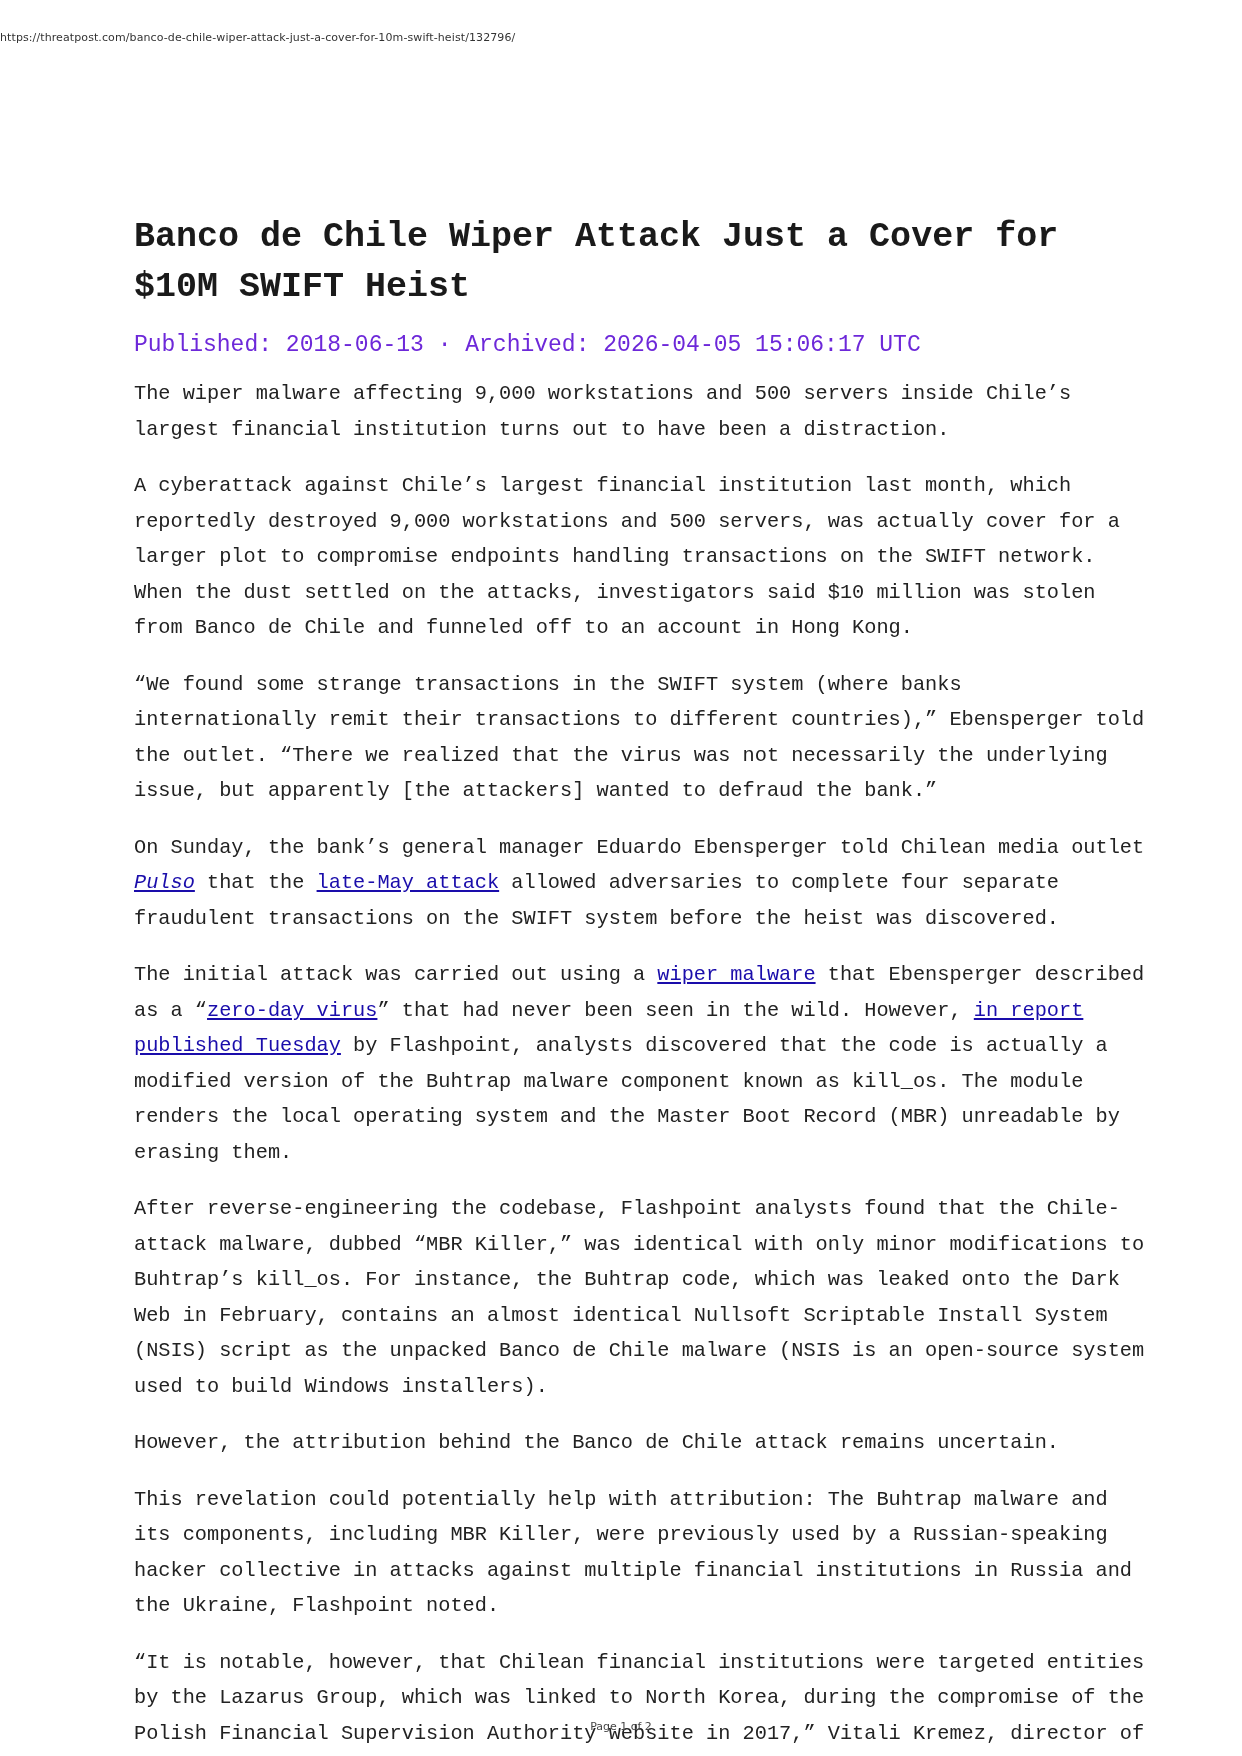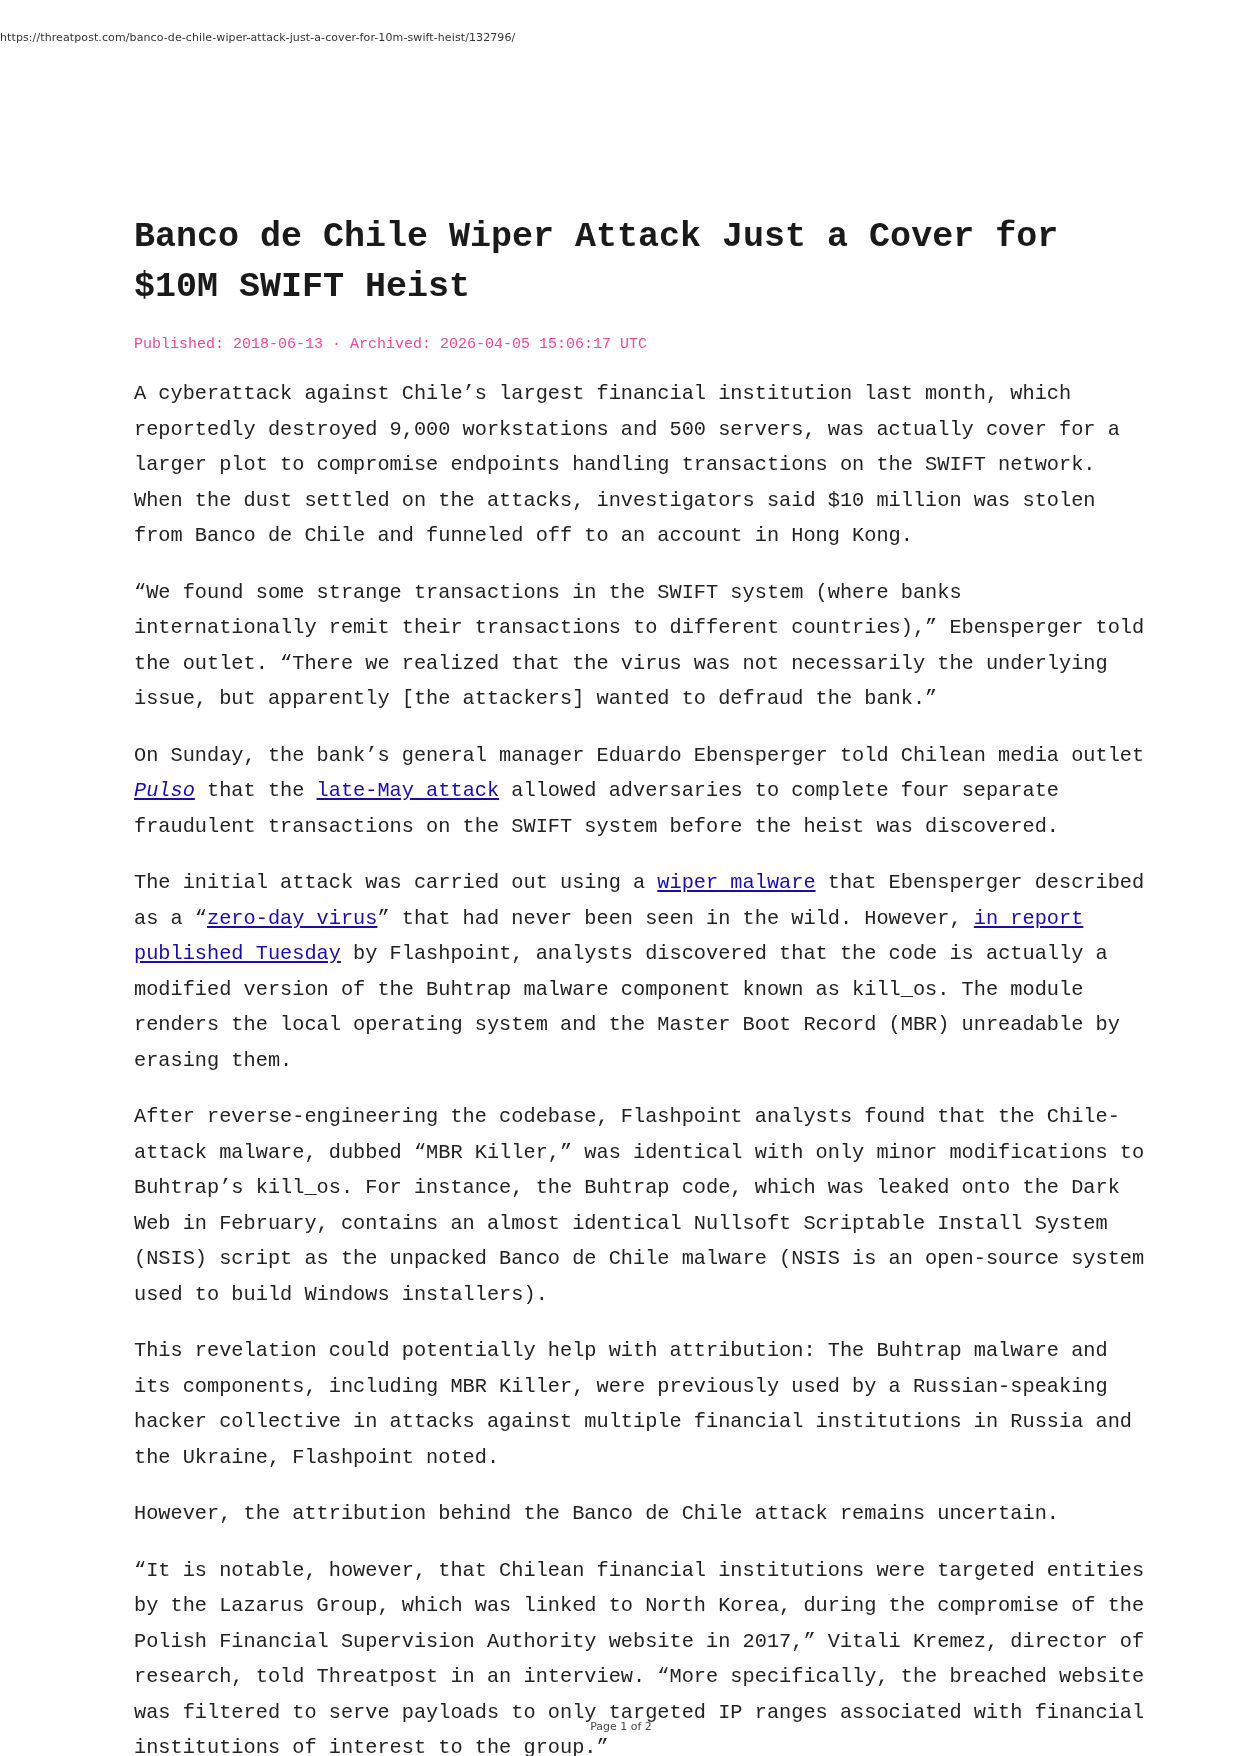--- a/index.html
+++ b/index.html
@@ -13,21 +13,21 @@
       position: absolute; top: 212px; left: 120px; width: 1012px;
       font-family: Liberation Mono, monospace; color: #222222; margin-left: 14px;
     }
     .title {
       font-size: 35px; font-weight: bold; margin: 0; line-height: 50px; color: #1a1a1a;
     }
     .byline {
       font-size: 20px; color: #555555; margin-top: 28px; line-height: 28px;
     }
     .meta {
-      font-size: 15px; color: #ec4899; margin-top: 20px; line-height: 26px;
+      font-size: 23px; color: #6d28d9; margin-top: 20px; line-height: 26px;
     }
     .body-text { margin-top: 18px; }
     .para {
       font-size: 20.3px; line-height: 35.5px; margin: 0 0 21px 0; color: #222222;
     }
     a.link { color: #1a0dab; text-decoration: underline; }
     a.link.italic { font-style: italic; }
     .footer {
       position: absolute; top: 1720px; left: 0; width: 1242px; text-align: center;
       font-family: "DejaVu Sans", sans-serif; font-size: 11px; color: #444444;
@@ -36,24 +36,25 @@
 </head>
 <body>
 
 <div class="url-header">https://threatpost.com/banco-de-chile-wiper-attack-just-a-cover-for-10m-swift-heist/132796/</div>
 
 <div class="article">
   <h1 class="title">Banco de Chile Wiper Attack Just a Cover for $10M SWIFT Heist</h1>
   <div class="meta">Published: 2018-06-13 · Archived: 2026-04-05 15:06:17 UTC</div>
 
   <div class="body-text">
+    <p class="para">The wiper malware affecting 9,000 workstations and 500 servers inside Chile’s largest financial institution turns out to have been a distraction.</p>
     <p class="para">A cyberattack against Chile’s largest financial institution last month, which reportedly destroyed 9,000 workstations and 500 servers, was actually cover for a larger plot to compromise endpoints handling transactions on the SWIFT network. When the dust settled on the attacks, investigators said $10 million was stolen from Banco de Chile and funneled off to an account in Hong Kong.</p>
     <p class="para">“We found some strange transactions in the SWIFT system (where banks internationally remit their transactions to different countries),” Ebensperger told the outlet. “There we realized that the virus was not necessarily the underlying issue, but apparently [the attackers] wanted to defraud the bank.”</p>
     <p class="para"><span>On Sunday, the bank’s general manager Eduardo Ebensperger told Chilean media outlet </span><a class="link italic" href="#">Pulso</a><span> that the </span><a class="link" href="#">late-May attack</a><span> allowed adversaries to complete four separate fraudulent transactions on the SWIFT system before the heist was discovered.</span></p>
     <p class="para"><span>The initial attack was carried out using a </span><a class="link" href="#">wiper malware</a><span> that Ebensperger described as a “</span><a class="link" href="#">zero-day virus</a><span>” that had never been seen in the wild. However, </span><a class="link" href="#">in report published Tuesday</a><span> by  Flashpoint, analysts discovered that the code is actually a modified version of the Buhtrap malware component known as kill_os. The module renders the local operating system and the Master Boot Record (MBR) unreadable by erasing them.</span></p>
     <p class="para">After reverse-engineering the codebase, Flashpoint analysts found that the Chile-attack malware, dubbed “MBR Killer,” was identical with only minor modifications to Buhtrap’s kill_os. For instance, the Buhtrap code, which was leaked onto the Dark Web in February, contains an almost identical Nullsoft Scriptable Install System (NSIS) script as the unpacked Banco de Chile malware (NSIS is an open-source system used to build Windows installers).</p>
+    <p class="para">However, the attribution behind the Banco de Chile attack remains uncertain.</p>
     <p class="para">This revelation could potentially help with attribution: The Buhtrap malware and its components, including MBR Killer, were previously used by a Russian-speaking hacker collective in attacks against multiple financial institutions in Russia and the Ukraine, Flashpoint noted.</p>
-    <p class="para">However, the attribution behind the Banco de Chile attack remains uncertain.</p>
     <p class="para">“It is notable, however, that Chilean financial institutions were targeted entities by the Lazarus Group, which was linked to North Korea, during the compromise of the Polish Financial Supervision Authority website in 2017,” Vitali Kremez, director of research, told Threatpost in an interview. “More specifically, the breached website was filtered to serve payloads to only targeted IP ranges associated with financial institutions of interest to the group.”</p>
   </div>
 </div>
 
 <div class="footer">Page 1 of 2</div>
 
 </body></html>

